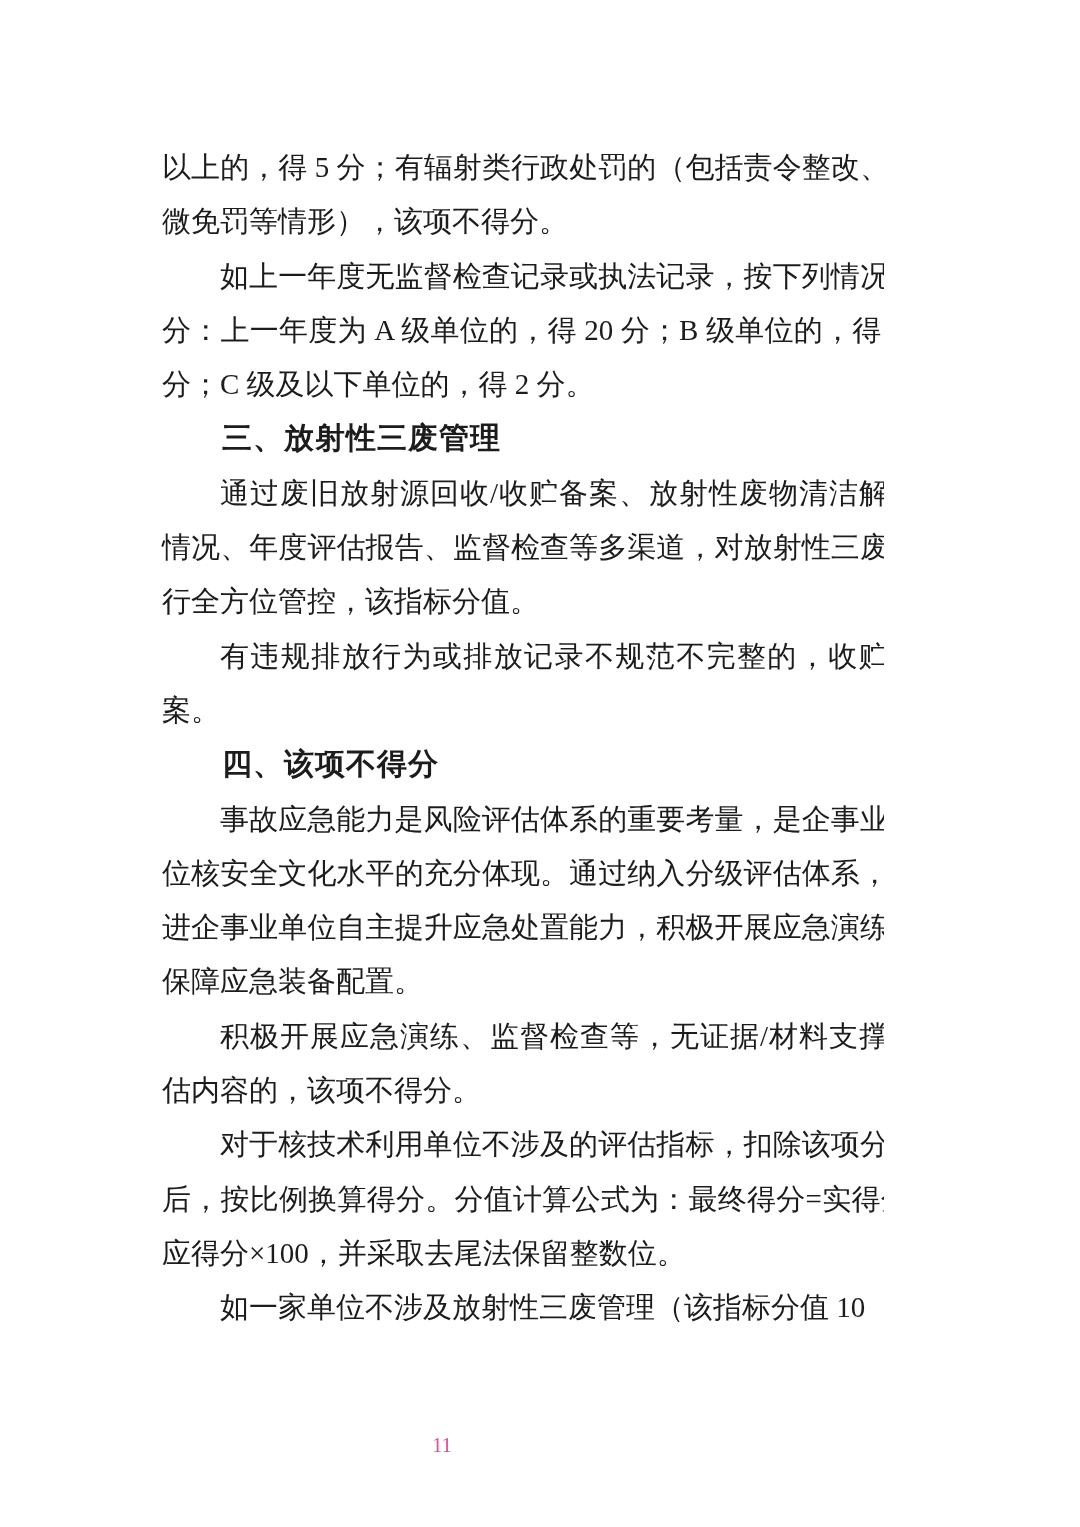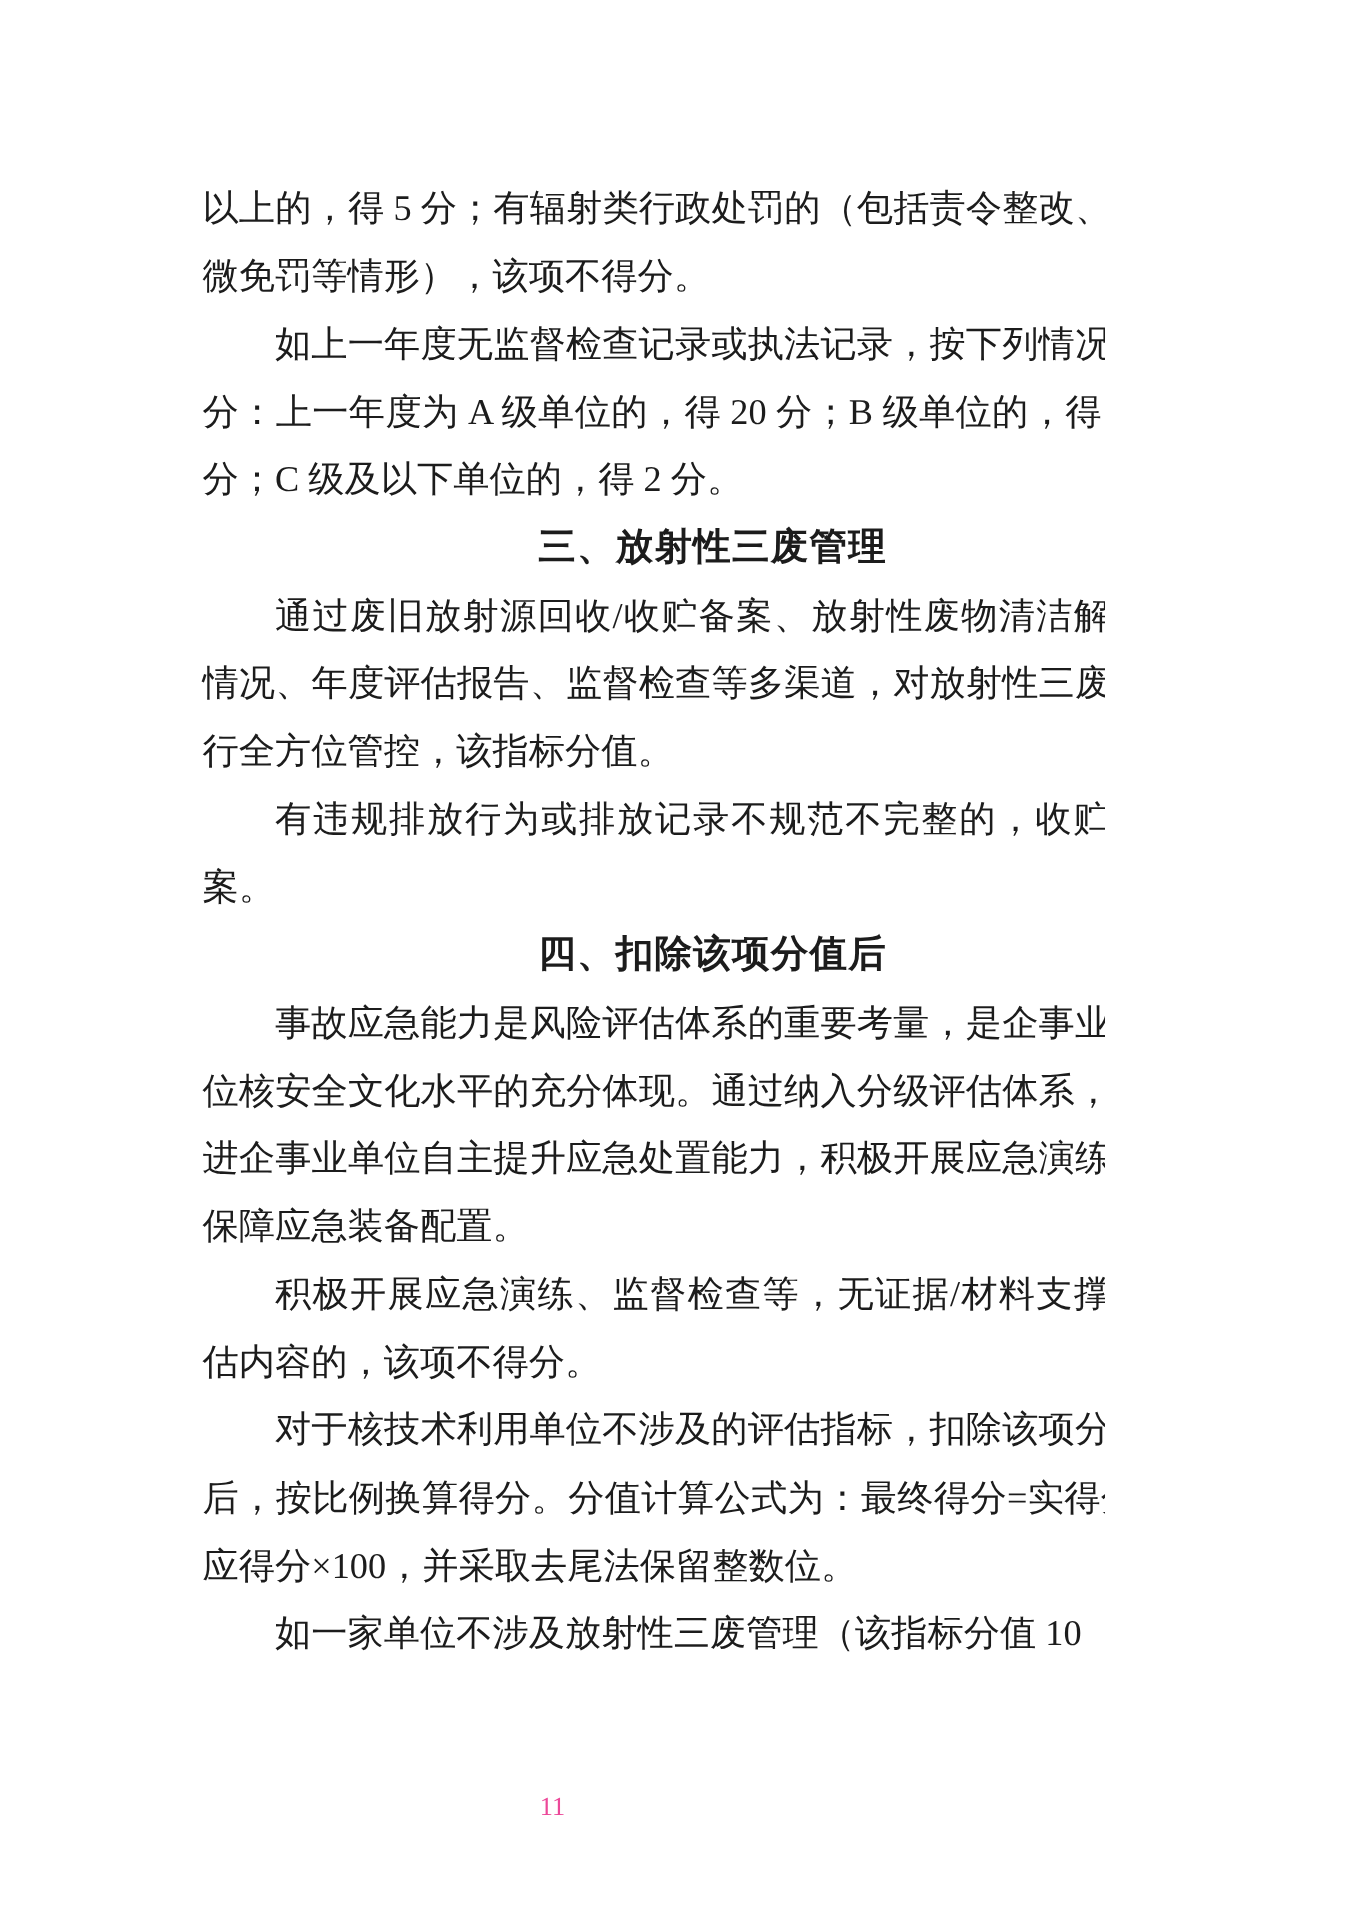--- a/index.html
+++ b/index.html
@@ -31,21 +31,21 @@
     padding: 0;
   }
   .para.indent {
     text-indent: 2em;
   }
   .heading {
     font-family: "Liberation Sans", "DejaVu Sans", sans-serif;
     font-weight: 700;
     font-size: 30px;
     text-indent: 2em;
-    text-align: center;
+    text-align: left;
     letter-spacing: 1px;
   }
   .footer {
     position: absolute;
     left: 0;
     width: 100%;
     top: 1432px;
     text-align: center;
     font-size: 21px;
     line-height: 26px;
@@ -56,21 +56,21 @@
 </head>
 <body>
 
 <div class="page">
   <div class="doc-body" id="doc-body">
       <p class="para">以上的，得 5 分；有辐射类行政处罚的（包括责令整改、轻微免罚等情形），该项不得分。</p>
       <p class="para indent">如上一年度无监督检查记录或执法记录，按下列情况赋分：上一年度为 A 级单位的，得 20 分；B 级单位的，得 15 分；C 级及以下单位的，得 2 分。</p>
       <p class="heading">三、放射性三废管理</p>
       <p class="para indent">通过废旧放射源回收/收贮备案、放射性废物清洁解控情况、年度评估报告、监督检查等多渠道，对放射性三废实行全方位管控，该指标分值。</p>
       <p class="para indent">有违规排放行为或排放记录不规范不完整的，收贮备案。</p>
-      <p class="heading">四、扣除该项分值后</p>
+      <p class="heading">四、该项不得分</p>
       <p class="para indent">事故应急能力是风险评估体系的重要考量，是企事业单位核安全文化水平的充分体现。通过纳入分级评估体系，促进企事业单位自主提升应急处置能力，积极开展应急演练，保障应急装备配置。</p>
       <p class="para indent">积极开展应急演练、监督检查等，无证据/材料支撑评估内容的，该项不得分。</p>
       <p class="para indent">对于核技术利用单位不涉及的评估指标，扣除该项分值后，按比例换算得分。分值计算公式为：最终得分=实得分/应得分×100，并采取去尾法保留整数位。</p>
       <p class="para indent">如一家单位不涉及放射性三废管理（该指标分值 10</p>
     </div>
   <div class="footer">
     <span>11</span>
   </div>
 </div>
 

